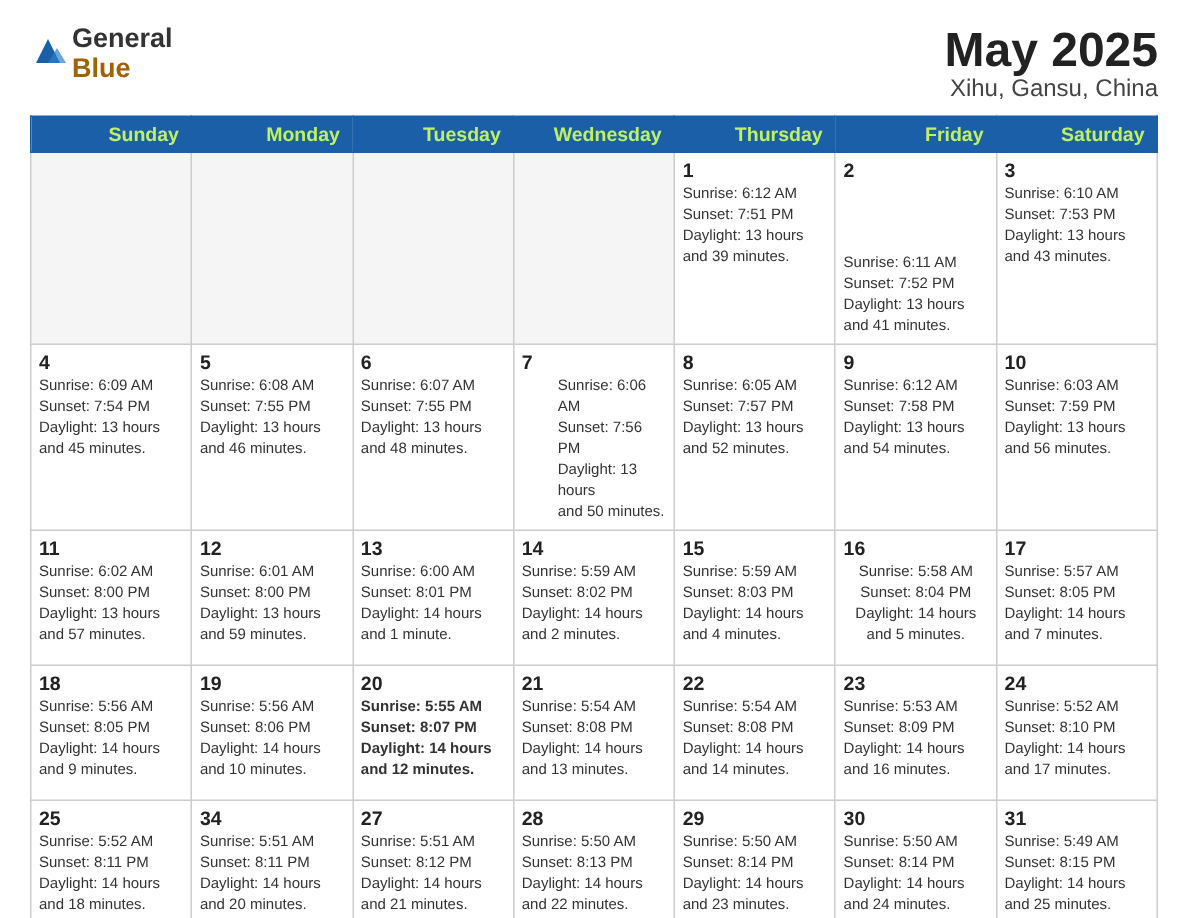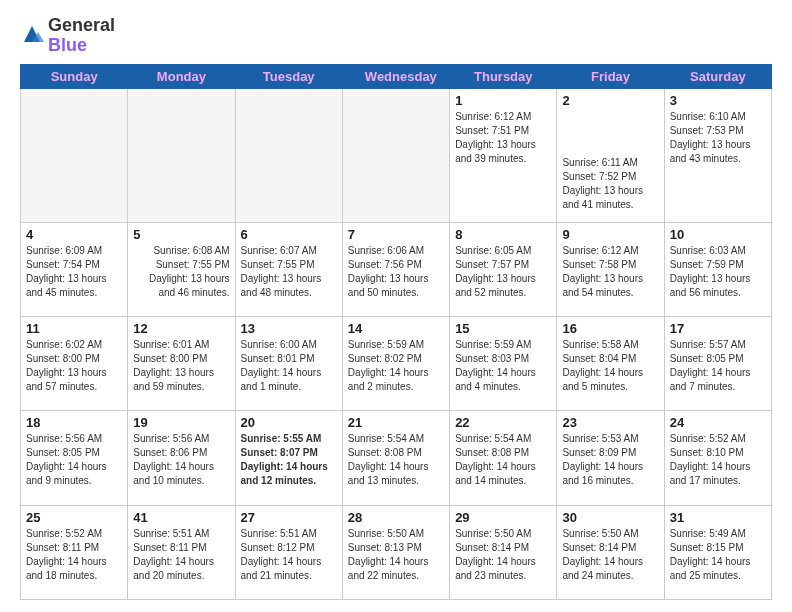--- a/index.html
+++ b/index.html
@@ -27,21 +27,21 @@
       display: flex;
       align-items: center;
       gap: 4px;
     }
     .logo-text {
       font-size: 18px;
       font-weight: bold;
       line-height: 1.1;
     }
     .logo-general { color: #333; }
-    .logo-blue { color: #8b5cf6; }
+    .logo-blue { color: #a16207; }
     .logo-icon {
       width: 24px;
       height: 24px;
     }
     .title-block {
       text-align: right;
     }
     .month-year {
       font-size: 32px;
       font-weight: bold;
@@ -54,23 +54,23 @@
     }
     .calendar {
       flex: 1;
       border: 1px solid #ccc;
       border-collapse: collapse;
       width: 100%;
       table-layout: fixed;
     }
     .calendar th {
       background: #1a5fa8;
-      color: #f0abfc;
-      text-align: center;
-      padding: 4px 22px;
+      color: #bef264;
+      text-align: right;
+      padding: 4px 8px;
       font-size: 13px;
       font-weight: bold;
       border: 1px solid #1a5fa8;
     }
     .calendar td {
       border: 1px solid #ccc;
       vertical-align: top;
       padding: 4px 5px;
       font-size: 10.5px;
       color: #333;
@@ -99,20 +99,24 @@
   <div class="header">
     <div class="logo">
       <svg class="logo-icon" viewBox="0 0 24 24" xmlns="http://www.w3.org/2000/svg">
         <polygon points="12,2 20,18 4,18" fill="#1a5fa8"></polygon>
         <polygon points="18,8 24,18 12,18" fill="#2a7fd4" opacity="0.7"></polygon>
       </svg>
       <div class="logo-text">
         <span class="logo-general">General</span><br>
         <span class="logo-blue">Blue</span>
       </div>
+    </div>
+    <div class="title-block">
+      <div class="month-year">May 2025</div>
+      <div class="location">Xihu, Gansu, China</div>
     </div>
   </div>
 
   <table class="calendar">
     <thead>
       <tr>
         <th>Sunday</th>
         <th>Monday</th>
         <th>Tuesday</th>
         <th>Wednesday</th>
@@ -152,35 +156,35 @@
         <tr>
           <td>
             <div class="day-num">4</div>
             <div class="day-info" style="white-space: pre-line;">Sunrise: 6:09 AM
 Sunset: 7:54 PM
 Daylight: 13 hours
 and 45 minutes.</div>
           </td>
           <td>
             <div class="day-num">5</div>
-            <div class="day-info" style="white-space: pre-line; text-align: right;">Sunrise: 6:08 AM
+            <div class="day-info" style="white-space: pre-line;">Sunrise: 6:08 AM
 Sunset: 7:55 PM
 Daylight: 13 hours
 and 46 minutes.</div>
           </td>
           <td>
             <div class="day-num">6</div>
             <div class="day-info" style="white-space: pre-line;">Sunrise: 6:07 AM
 Sunset: 7:55 PM
 Daylight: 13 hours
 and 48 minutes.</div>
           </td>
           <td>
             <div class="day-num">7</div>
-            <div class="day-info" style="white-space: pre-line;">Sunrise: 6:06 AM
+            <div class="day-info" style="white-space: pre-line; margin-left: 24px;">Sunrise: 6:06 AM
 Sunset: 7:56 PM
 Daylight: 13 hours
 and 50 minutes.</div>
           </td>
           <td>
             <div class="day-num">8</div>
             <div class="day-info" style="white-space: pre-line;">Sunrise: 6:05 AM
 Sunset: 7:57 PM
 Daylight: 13 hours
 and 52 minutes.</div>
@@ -231,21 +235,21 @@
           </td>
           <td>
             <div class="day-num">15</div>
             <div class="day-info" style="white-space: pre-line;">Sunrise: 5:59 AM
 Sunset: 8:03 PM
 Daylight: 14 hours
 and 4 minutes.</div>
           </td>
           <td>
             <div class="day-num">16</div>
-            <div class="day-info" style="white-space: pre-line;">Sunrise: 5:58 AM
+            <div class="day-info" style="white-space: pre-line; text-align: center;">Sunrise: 5:58 AM
 Sunset: 8:04 PM
 Daylight: 14 hours
 and 5 minutes.</div>
           </td>
           <td>
             <div class="day-num">17</div>
             <div class="day-info" style="white-space: pre-line;">Sunrise: 5:57 AM
 Sunset: 8:05 PM
 Daylight: 14 hours
 and 7 minutes.</div>
@@ -304,21 +308,21 @@
         </tr>
         <tr>
           <td>
             <div class="day-num">25</div>
             <div class="day-info" style="white-space: pre-line;">Sunrise: 5:52 AM
 Sunset: 8:11 PM
 Daylight: 14 hours
 and 18 minutes.</div>
           </td>
           <td>
-            <div class="day-num">41</div>
+            <div class="day-num">34</div>
             <div class="day-info" style="white-space: pre-line;">Sunrise: 5:51 AM
 Sunset: 8:11 PM
 Daylight: 14 hours
 and 20 minutes.</div>
           </td>
           <td>
             <div class="day-num">27</div>
             <div class="day-info" style="white-space: pre-line;">Sunrise: 5:51 AM
 Sunset: 8:12 PM
 Daylight: 14 hours

